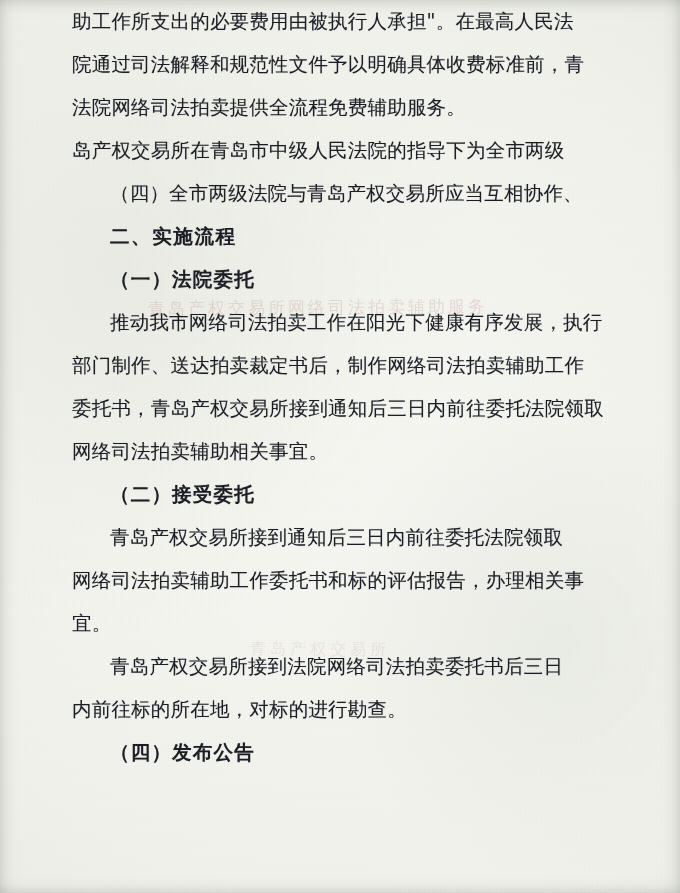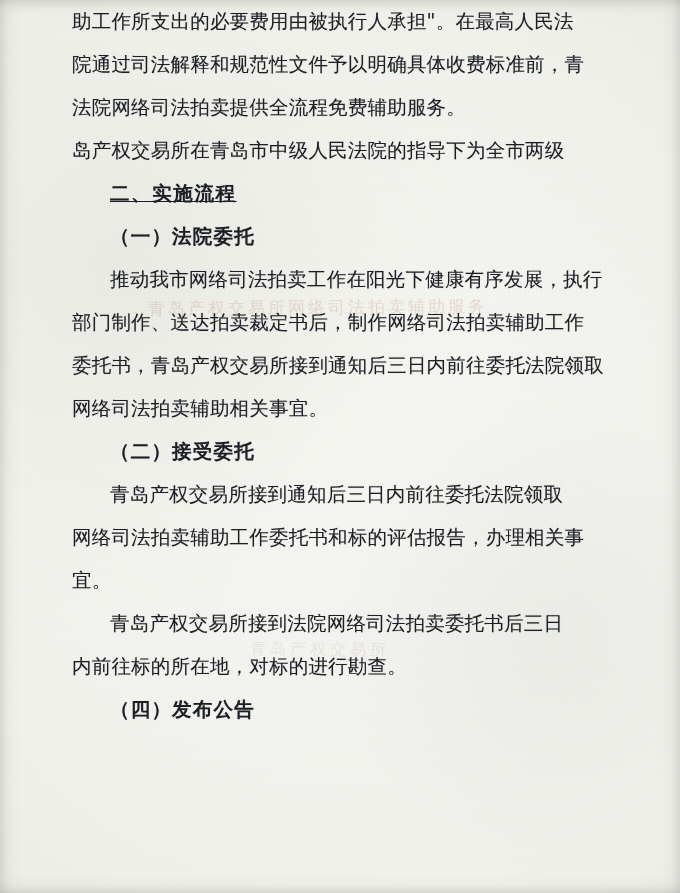--- a/index.html
+++ b/index.html
@@ -85,21 +85,20 @@
     line-height: 43px;
     color: #1c1f26;
     white-space: nowrap;
     letter-spacing: 0.4px;
     text-shadow: 0 0 1px rgba(30,35,45,0.25);
   }
   .line.indent { padding-left: 38px; }
   .line.heading {
     font-weight: bold;
     letter-spacing: 1.6px;
-    text-decoration: underline;
   }
   .line.sub-heading {
     font-weight: bold;
     padding-left: 38px;
     letter-spacing: 1.2px;
   }
   .line.tight { letter-spacing: 0.2px; }
 </style>
 </head>
 <body>
@@ -109,20 +108,21 @@
   <div id="ghost-stamp">青岛产权交易所网络司法拍卖辅助服务</div>
   <div id="ghost-stamp2">青岛产权交易所</div>
 
   <div id="content">
 
     <div class="line tight">助工作所支出的必要费用由被执行人承担"。在最高人民法</div>
     <div class="line tight">院通过司法解释和规范性文件予以明确具体收费标准前，青</div>
     <div class="line tight">法院网络司法拍卖提供全流程免费辅助服务。</div>
     <div class="line tight">岛产权交易所在青岛市中级人民法院的指导下为全市两级</div>
 
+    <div class="line indent tight">（四）全市两级法院与青岛产权交易所应当互相协作、</div>
 
     <div class="line heading" style="padding-left:38px;">二、实施流程</div>
 
     <div class="line sub-heading">（一）法院委托</div>
     <div class="line indent tight">推动我市网络司法拍卖工作在阳光下健康有序发展，执行</div>
     <div class="line tight">部门制作、送达拍卖裁定书后，制作网络司法拍卖辅助工作</div>
     <div class="line tight">委托书，青岛产权交易所接到通知后三日内前往委托法院领取</div>
     <div class="line tight">网络司法拍卖辅助相关事宜。</div>
 
     <div class="line sub-heading">（二）接受委托</div>

